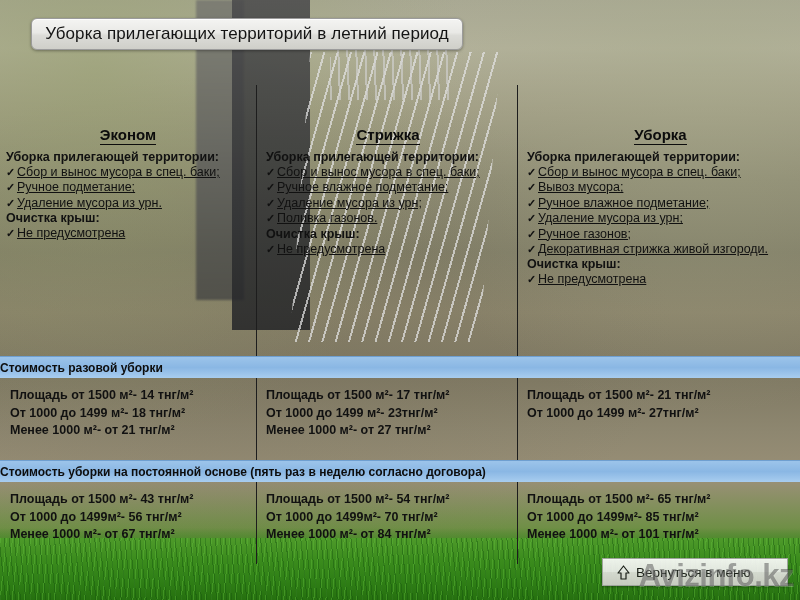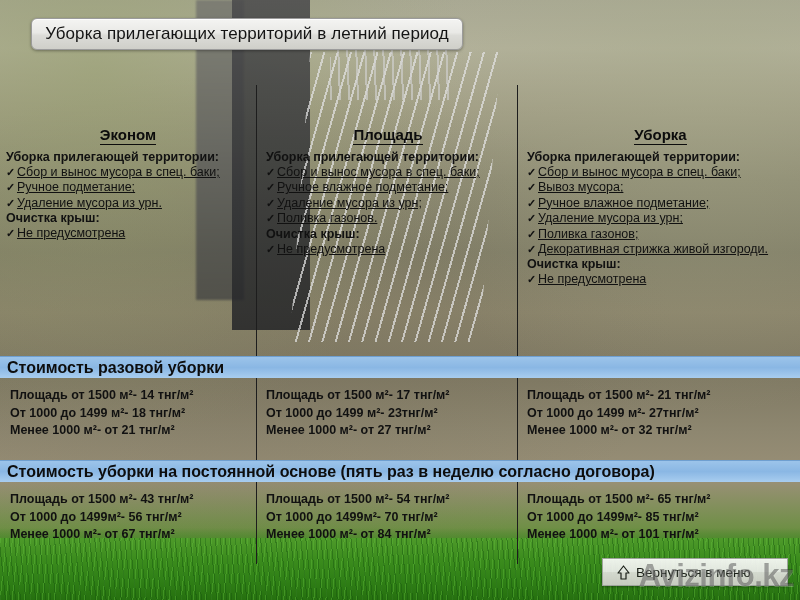--- a/index.html
+++ b/index.html
@@ -170,21 +170,21 @@
   }
 
   
   .band {
     position:absolute; left:0; width:800px; height:22px;
     background:linear-gradient(180deg,#9cc4ea 0%,#8ab7e4 50%,#a8cdef 100%);
     border-top:1px solid #6f9fd0;
     display:flex; align-items:center;
   }
   .band span {
-    font-size:16px; font-weight:bold; color:#0d0d0d; padding-left:7px;
+    font-size:12px; font-weight:bold; color:#0d0d0d; 
     letter-spacing:0;
   }
   .band.b1 { top:356px; }
   .band.b2 { top:460px; }
 
   .prices {
     position:absolute; left:0; width:800px; height:82px;
   }
   .prices.p1 { top:378px; }
   .prices.p2 { top:482px;padding-left:28px; }
@@ -261,21 +261,21 @@
         <li>Удаление мусора из урн.</li>
       </ul>
       <div class="blk-title">Очистка крыш:</div>
       <ul class="feat">
         <li>Не предусмотрена</li>
       </ul>
     </div>
 
     <div class="col c2">
       <div class="col-head">
-        <span>Площадь</span>
+        <span>Стрижка</span>
       </div>
       <div class="blk-title">Уборка прилегающей территории:</div>
       <ul class="feat">
         <li>Сбор и выноc мусора в спец. баки;</li>
         <li>Ручное влажное подметание;</li>
         <li>Удаление мусора из урн;</li>
         <li>Поливка газонов.</li>
       </ul>
       <div class="blk-title">Очистка крыш:</div>
       <ul class="feat">
@@ -286,21 +286,21 @@
     <div class="col c3">
       <div class="col-head">
         <span>Уборка</span>
       </div>
       <div class="blk-title">Уборка прилегающей территории:</div>
       <ul class="feat">
         <li>Сбор и  выноc мусора в спец. баки;</li>
         <li>Вывоз мусора;</li>
         <li>Ручное влажное подметание;</li>
         <li>Удаление мусора из урн;</li>
-        <li>Поливка газонов;</li>
+        <li>Ручное газонов;</li>
         <li>Декоративная стрижка живой изгороди.</li>
       </ul>
       <div class="blk-title">Очистка крыш:</div>
       <ul class="feat">
         <li>Не предусмотрена</li>
       </ul>
     </div>
   </div>
 
   <div class="band b1">
@@ -315,21 +315,20 @@
       <div class="pline">Менее 1000 м²-  от 21 тнг/м²</div>
     </div>
     <div class="pcol c2">
       <div class="pline">Площадь от 1500 м²- 17 тнг/м²</div>
       <div class="pline">От 1000 до 1499 м²- 23тнг/м²</div>
       <div class="pline">Менее 1000 м²-  от 27 тнг/м²</div>
     </div>
     <div class="pcol c3">
       <div class="pline">Площадь от 1500 м²- 21 тнг/м²</div>
       <div class="pline">От 1000 до 1499 м²- 27тнг/м²</div>
-      <div class="pline">Менее 1000 м²-  от 32 тнг/м²</div>
     </div>
   </div>
 
   <div class="band b2">
     <span>Стоимость уборки на постоянной основе (пять раз в неделю согласно договора)</span>
   </div>
   <div class="prices p2">
     <div class="pdiv d1"></div>
     <div class="pdiv d2"></div>
     <div class="pcol c1">

